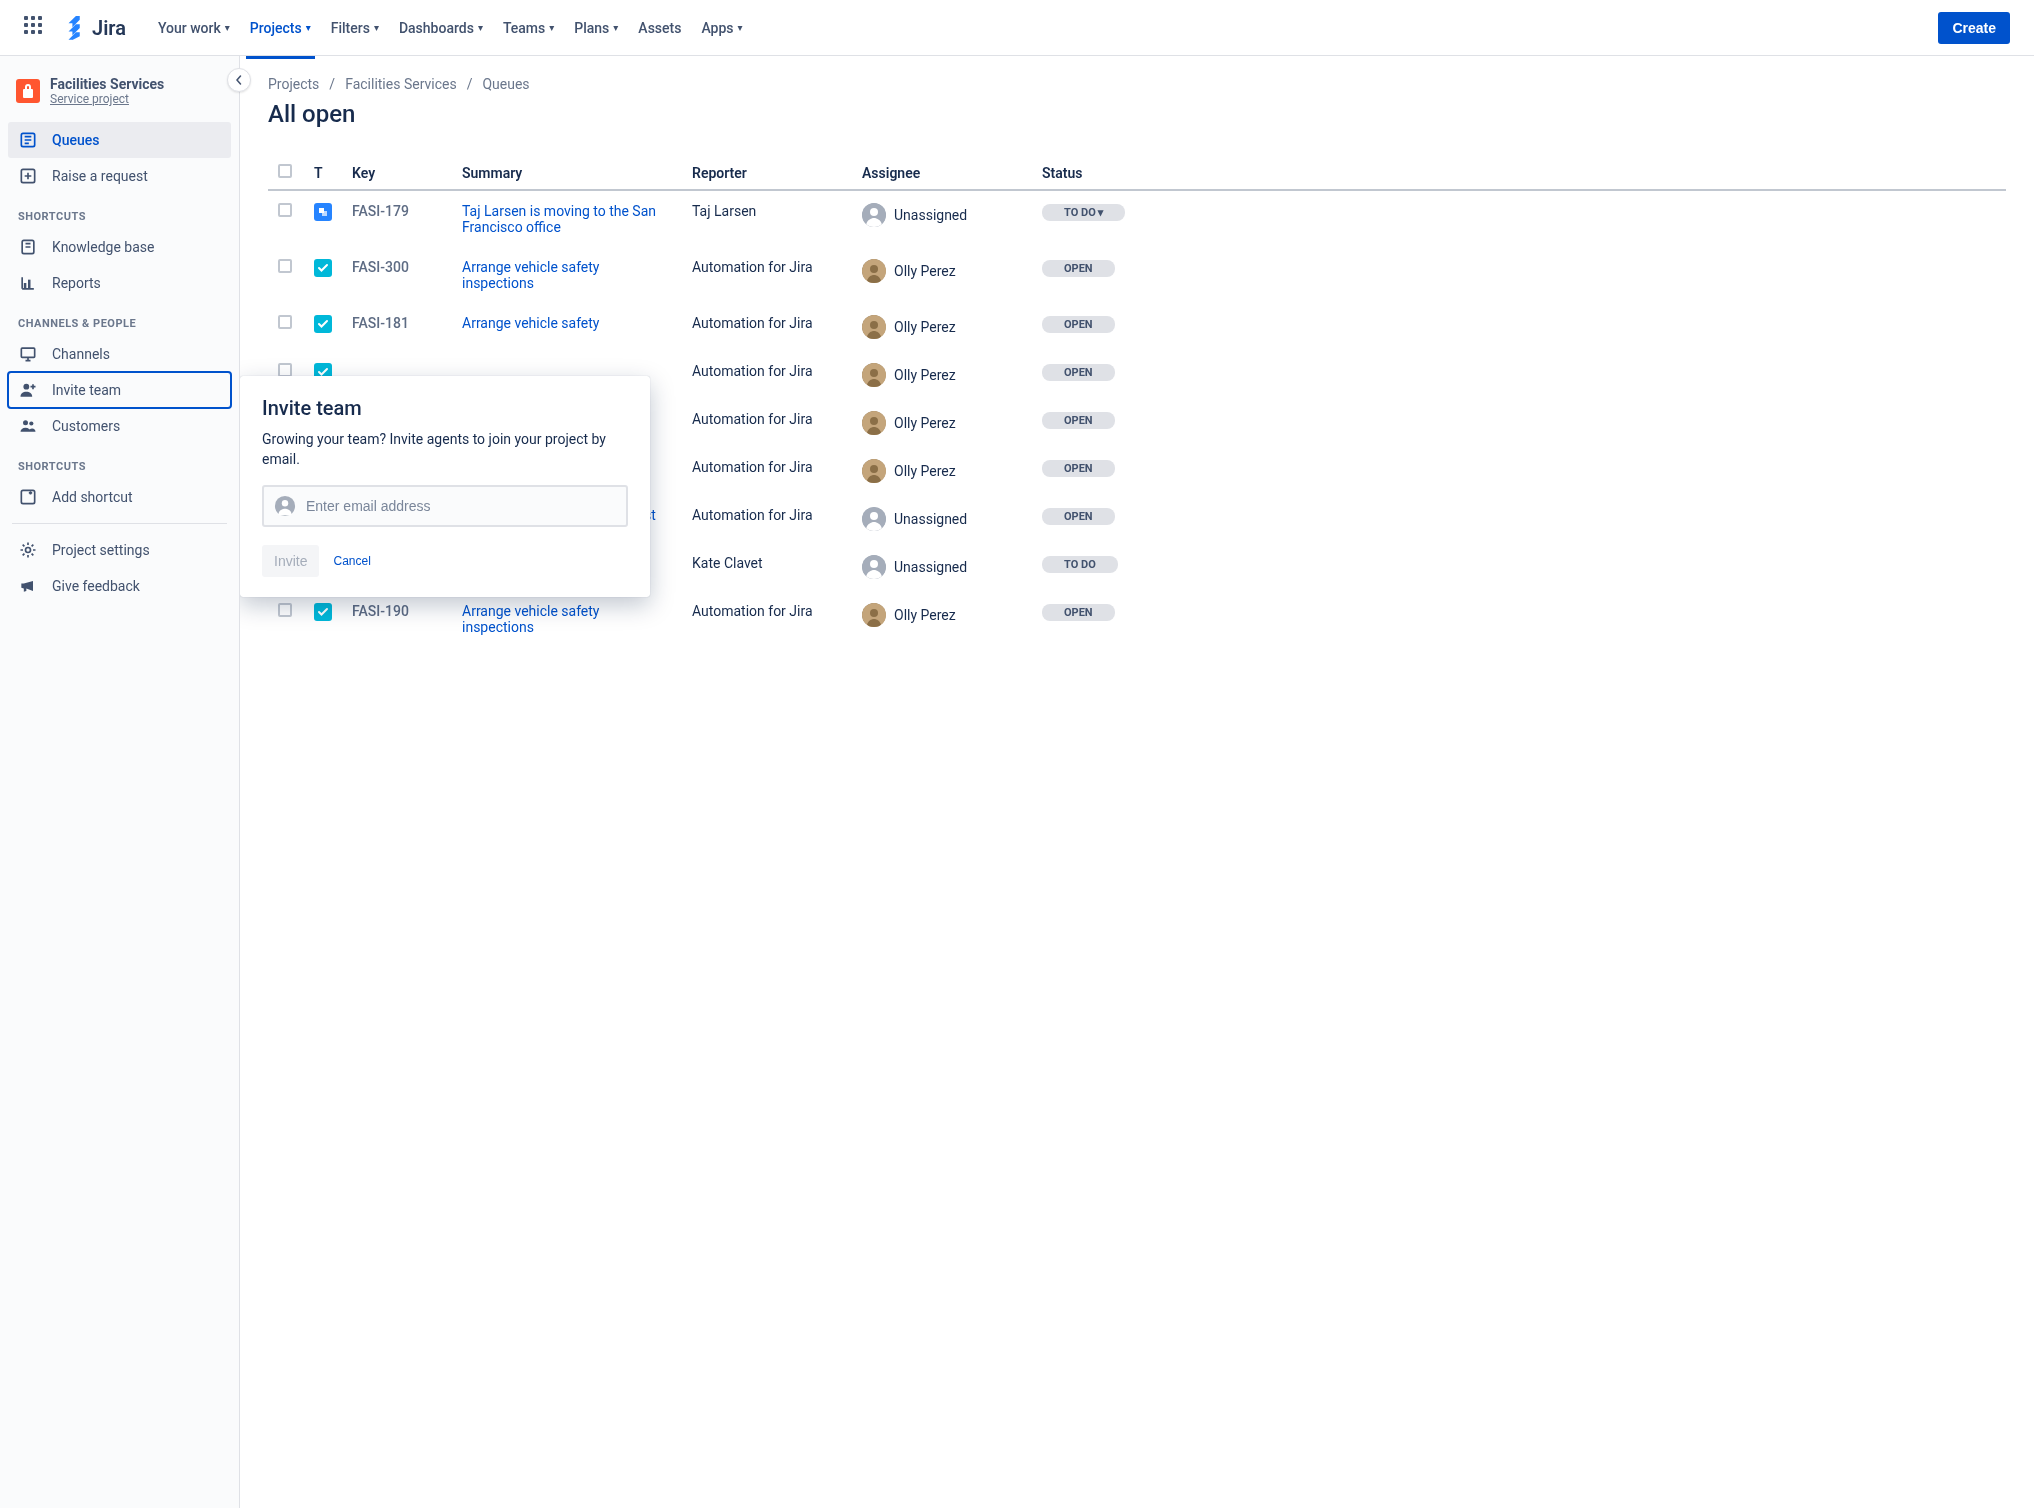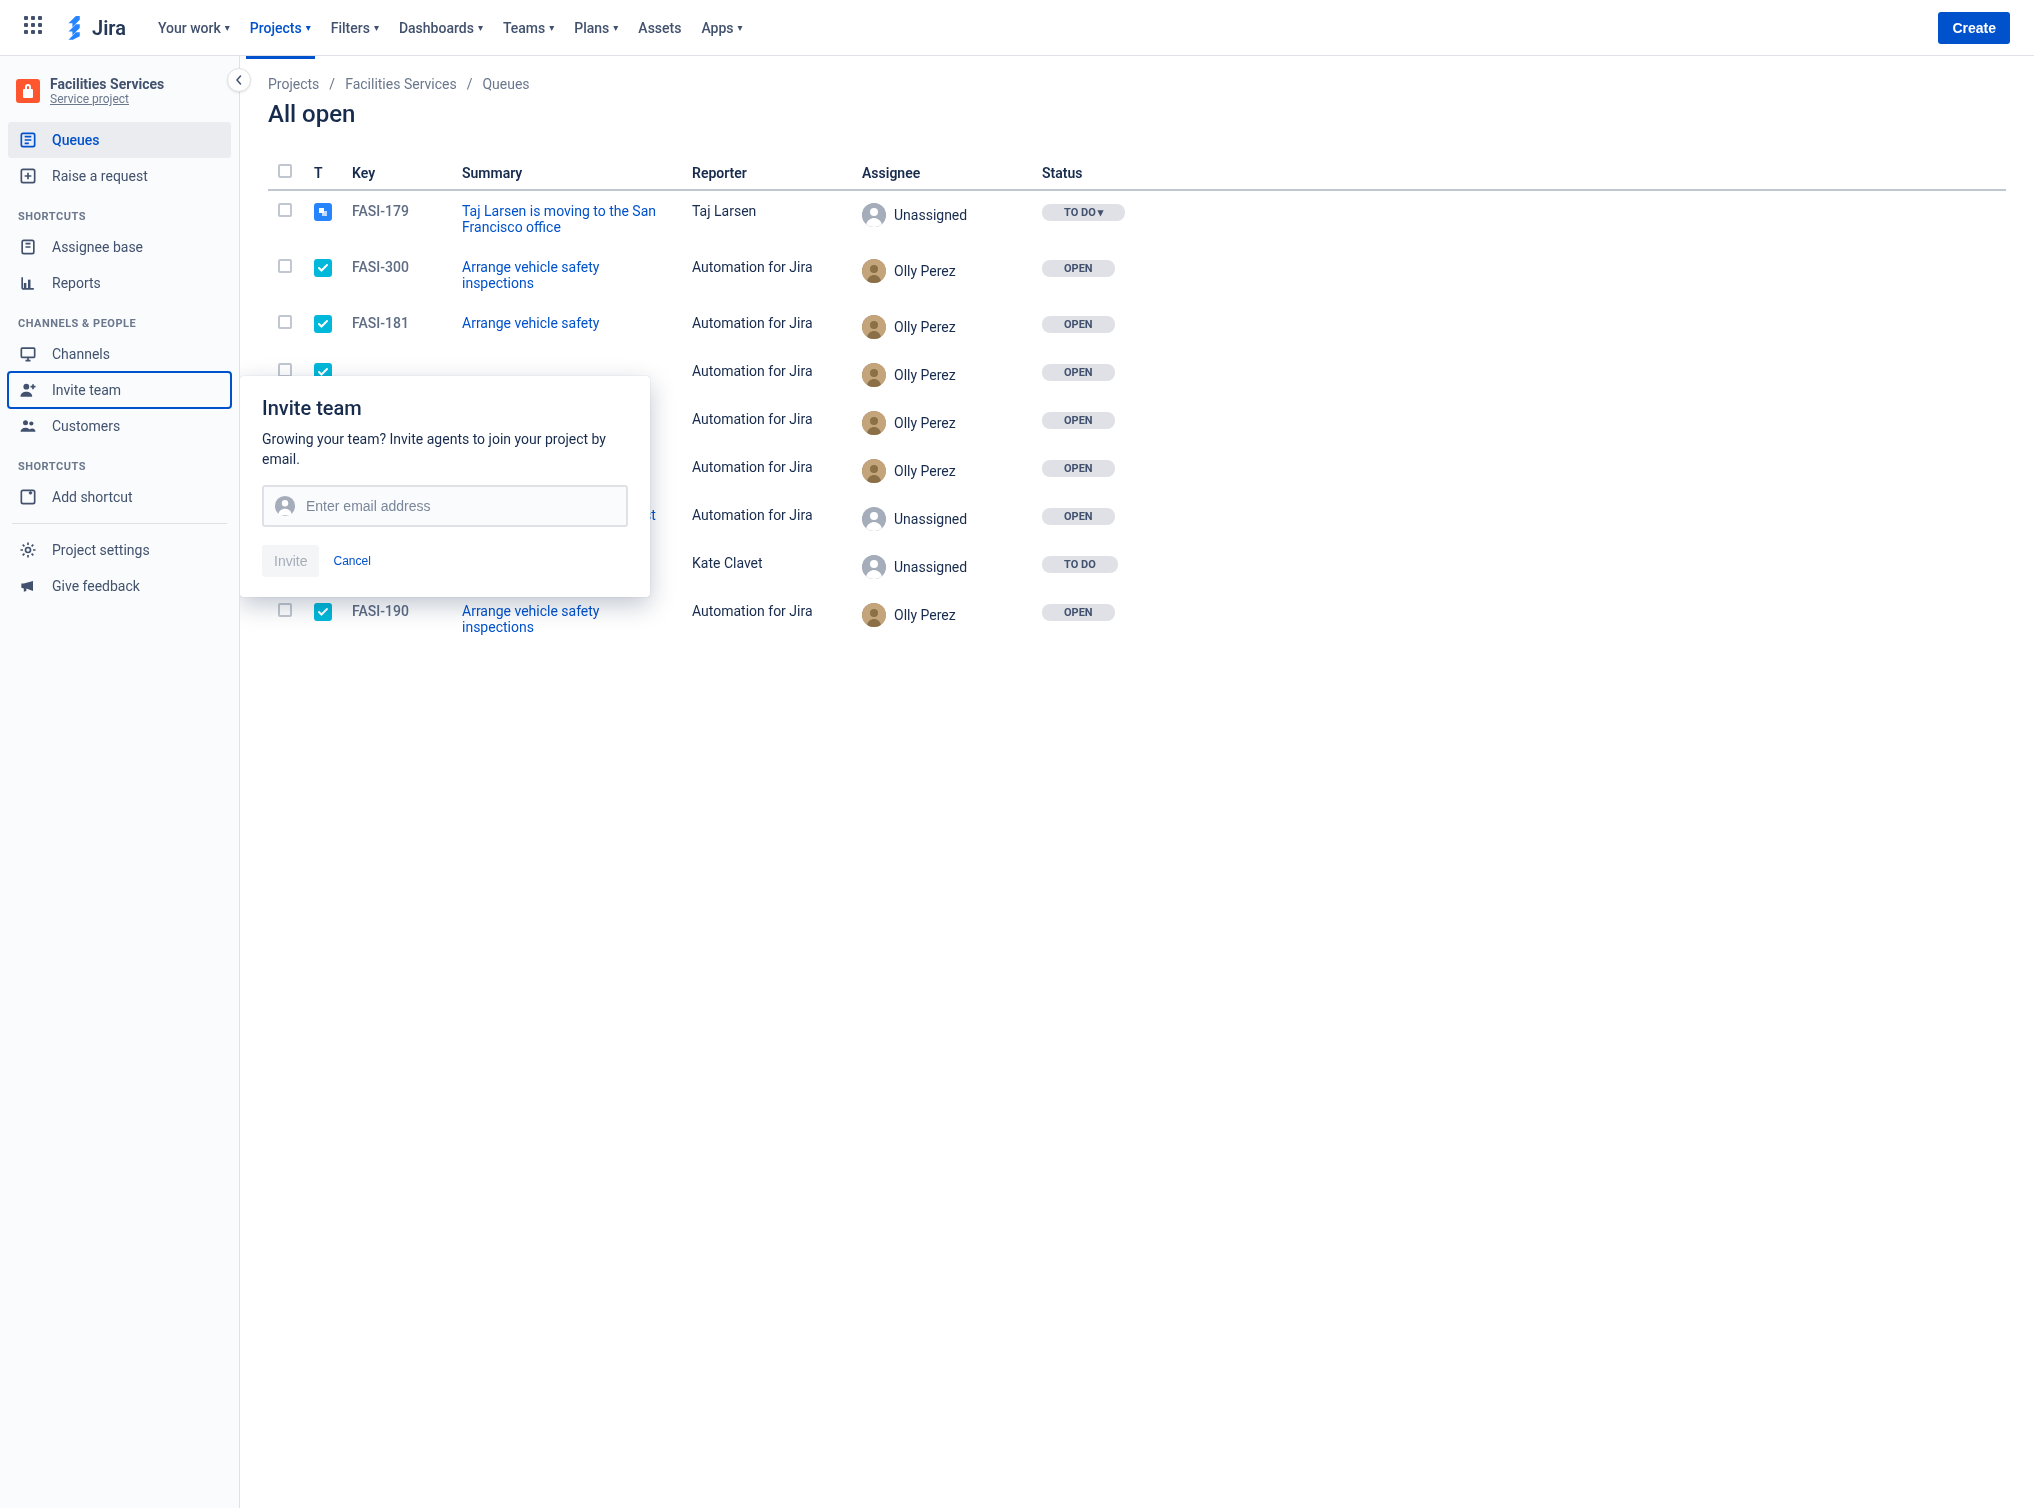--- a/index.html
+++ b/index.html
@@ -172,21 +172,21 @@
       </div>
     <div class="side-section-label">SHORTCUTS</div>
     <div id="side-knowledge">
         <div class="side-item">
           <span class="side-icon">
             <svg width="20" height="20" viewBox="0 0 24 24">
               <rect x="5" y="4" width="14" height="16" rx="2" fill="none" stroke="currentColor" stroke-width="2"></rect>
               <path d="M9 8h6M9 12h6" stroke="currentColor" stroke-width="2"></path>
             </svg>
           </span>
-          <span>Assignee base</span>
+          <span>Knowledge base</span>
         </div>
         <div class="side-item">
           <span class="side-icon">
             <svg width="20" height="20" viewBox="0 0 24 24">
               <path d="M5 19V5M5 19h14" stroke="currentColor" stroke-width="2"></path>
               <rect x="7" y="12" width="3" height="6" fill="currentColor"></rect>
               <rect x="12" y="8" width="3" height="10" fill="currentColor"></rect>
             </svg>
           </span>
           <span>Reports</span>

